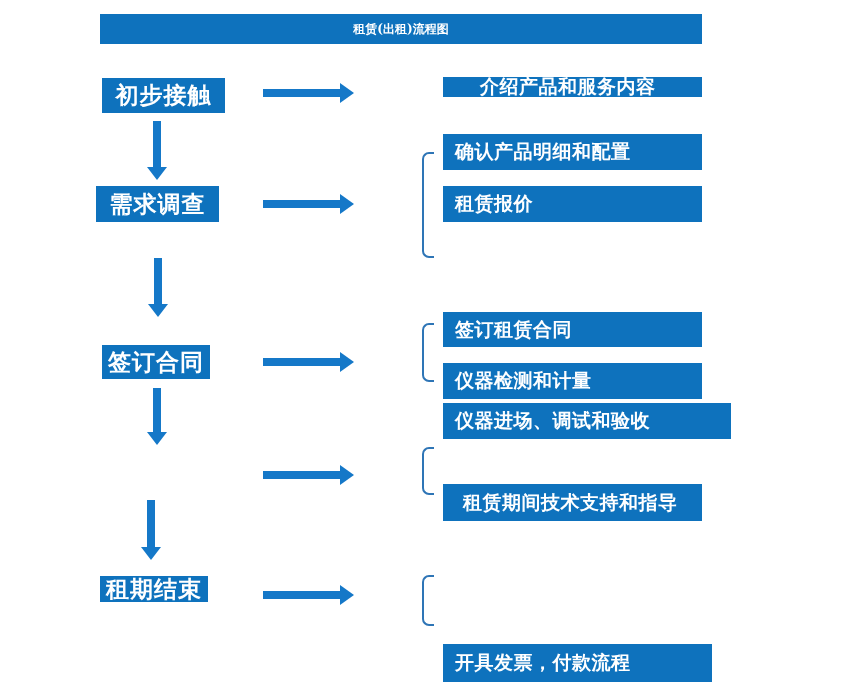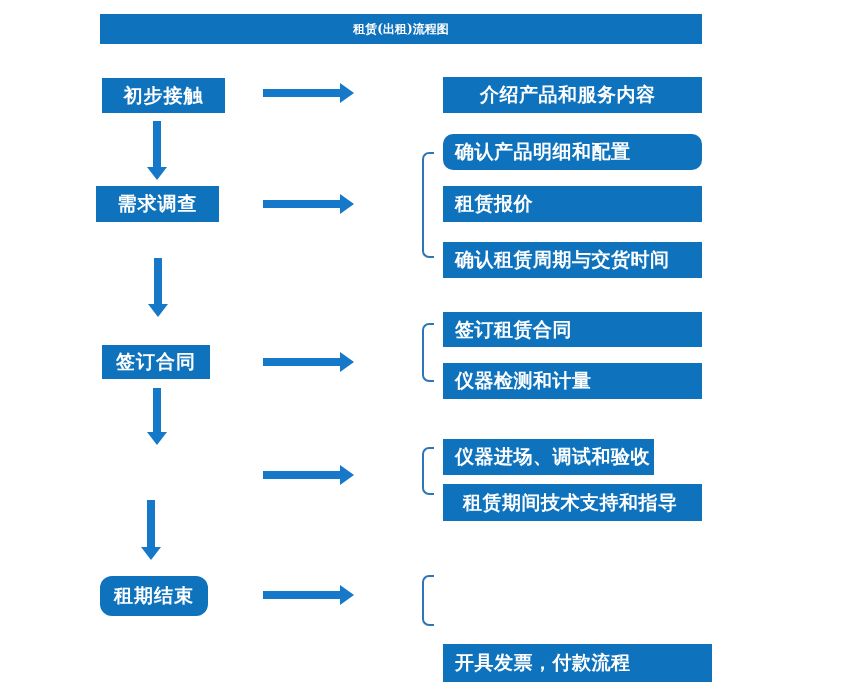--- a/index.html
+++ b/index.html
@@ -5,38 +5,38 @@
   html,body{margin:0;padding:0;background:#ffffff;}
   .canvas{
     position:relative;width:844px;height:688px;background:#ffffff;overflow:hidden;
     font-family:"DejaVu Serif","Liberation Serif",serif;font-weight:bold;
   }
   .box{
     position:absolute;background:#0e72bd;color:#ffffff;
     display:flex;align-items:center;box-sizing:border-box;
   }
   .banner{left:100px;top:14px;width:602px;height:30px;justify-content:center;font-size:12px;}
-  .stage{justify-content:center;font-size:19px;letter-spacing:1px;}
+  .stage{justify-content:center;font-size:23px;letter-spacing:1px;}
   .detail{padding-left:12px;font-size:19px;letter-spacing:0.5px;}
 
   
   .s1{left:102px;top:78px;width:123px;height:35px;}
   .s2{left:96px;top:186px;width:123px;height:36px;}
   .s3{left:102px;top:345px;width:108px;height:34px;}
   .s4{left:100px;top:459px;width:108px;height:37px;}
-  .s5{left:100px;top:576px;width:108px;height:40px;border-radius:12px;}
+  .s5{left:100px;top:576px;width:108px;height:26px;}
 
   
-  .d0{left:443px;top:77px;width:259px;height:36px;padding-left:37px;}
-  .d1{left:443px;top:134px;width:259px;height:36px;border-radius:10px;}
+  .d0{left:443px;top:77px;width:259px;height:20px;padding-left:37px;}
+  .d1{left:443px;top:134px;width:259px;height:36px;}
   .d2{left:443px;top:186px;width:259px;height:36px;}
   .d3{left:443px;top:242px;width:259px;height:36px;}
   .d4{left:443px;top:312px;width:259px;height:35px;}
   .d5{left:443px;top:363px;width:259px;height:36px;}
-  .d6{left:443px;top:439px;width:211px;height:36px;}
+  .d6{left:443px;top:403px;width:288px;height:36px;}
   .d7{left:443px;top:484px;width:259px;height:37px;padding-left:20px;}
   .d8{left:443px;top:556px;width:259px;height:37px;}
   .d9{left:443px;top:644px;width:269px;height:38px;}
 
   
   .varrow{position:absolute;width:8px;background:#1578c8;}
   .varrow::after{
     content:"";position:absolute;top:100%;left:50%;transform:translateX(-50%);
     border:10px solid transparent;border-bottom:none;border-top:13px solid #1578c8;
   }
@@ -94,20 +94,19 @@
   <div class="harrow h5"></div>
 
   <div class="bracket b2"></div>
   <div class="bracket b3"></div>
   <div class="bracket b4"></div>
   <div class="bracket b5"></div>
 
   <div class="box detail d0">介绍产品和服务内容</div>
   <div class="box detail d1">确认产品明细和配置</div>
   <div class="box detail d2">租赁报价</div>
-  <div class="box detail d3">确认租赁周期与交货时间</div>
   <div class="box detail d4">签订租赁合同</div>
   <div class="box detail d5">仪器检测和计量</div>
   <div class="box detail d6">仪器进场、调试和验收</div>
   <div class="box detail d7">租赁期间技术支持和指导</div>
   <div class="box detail d9">开具发票，付款流程</div>
 
 </div>
 
 </body></html>

